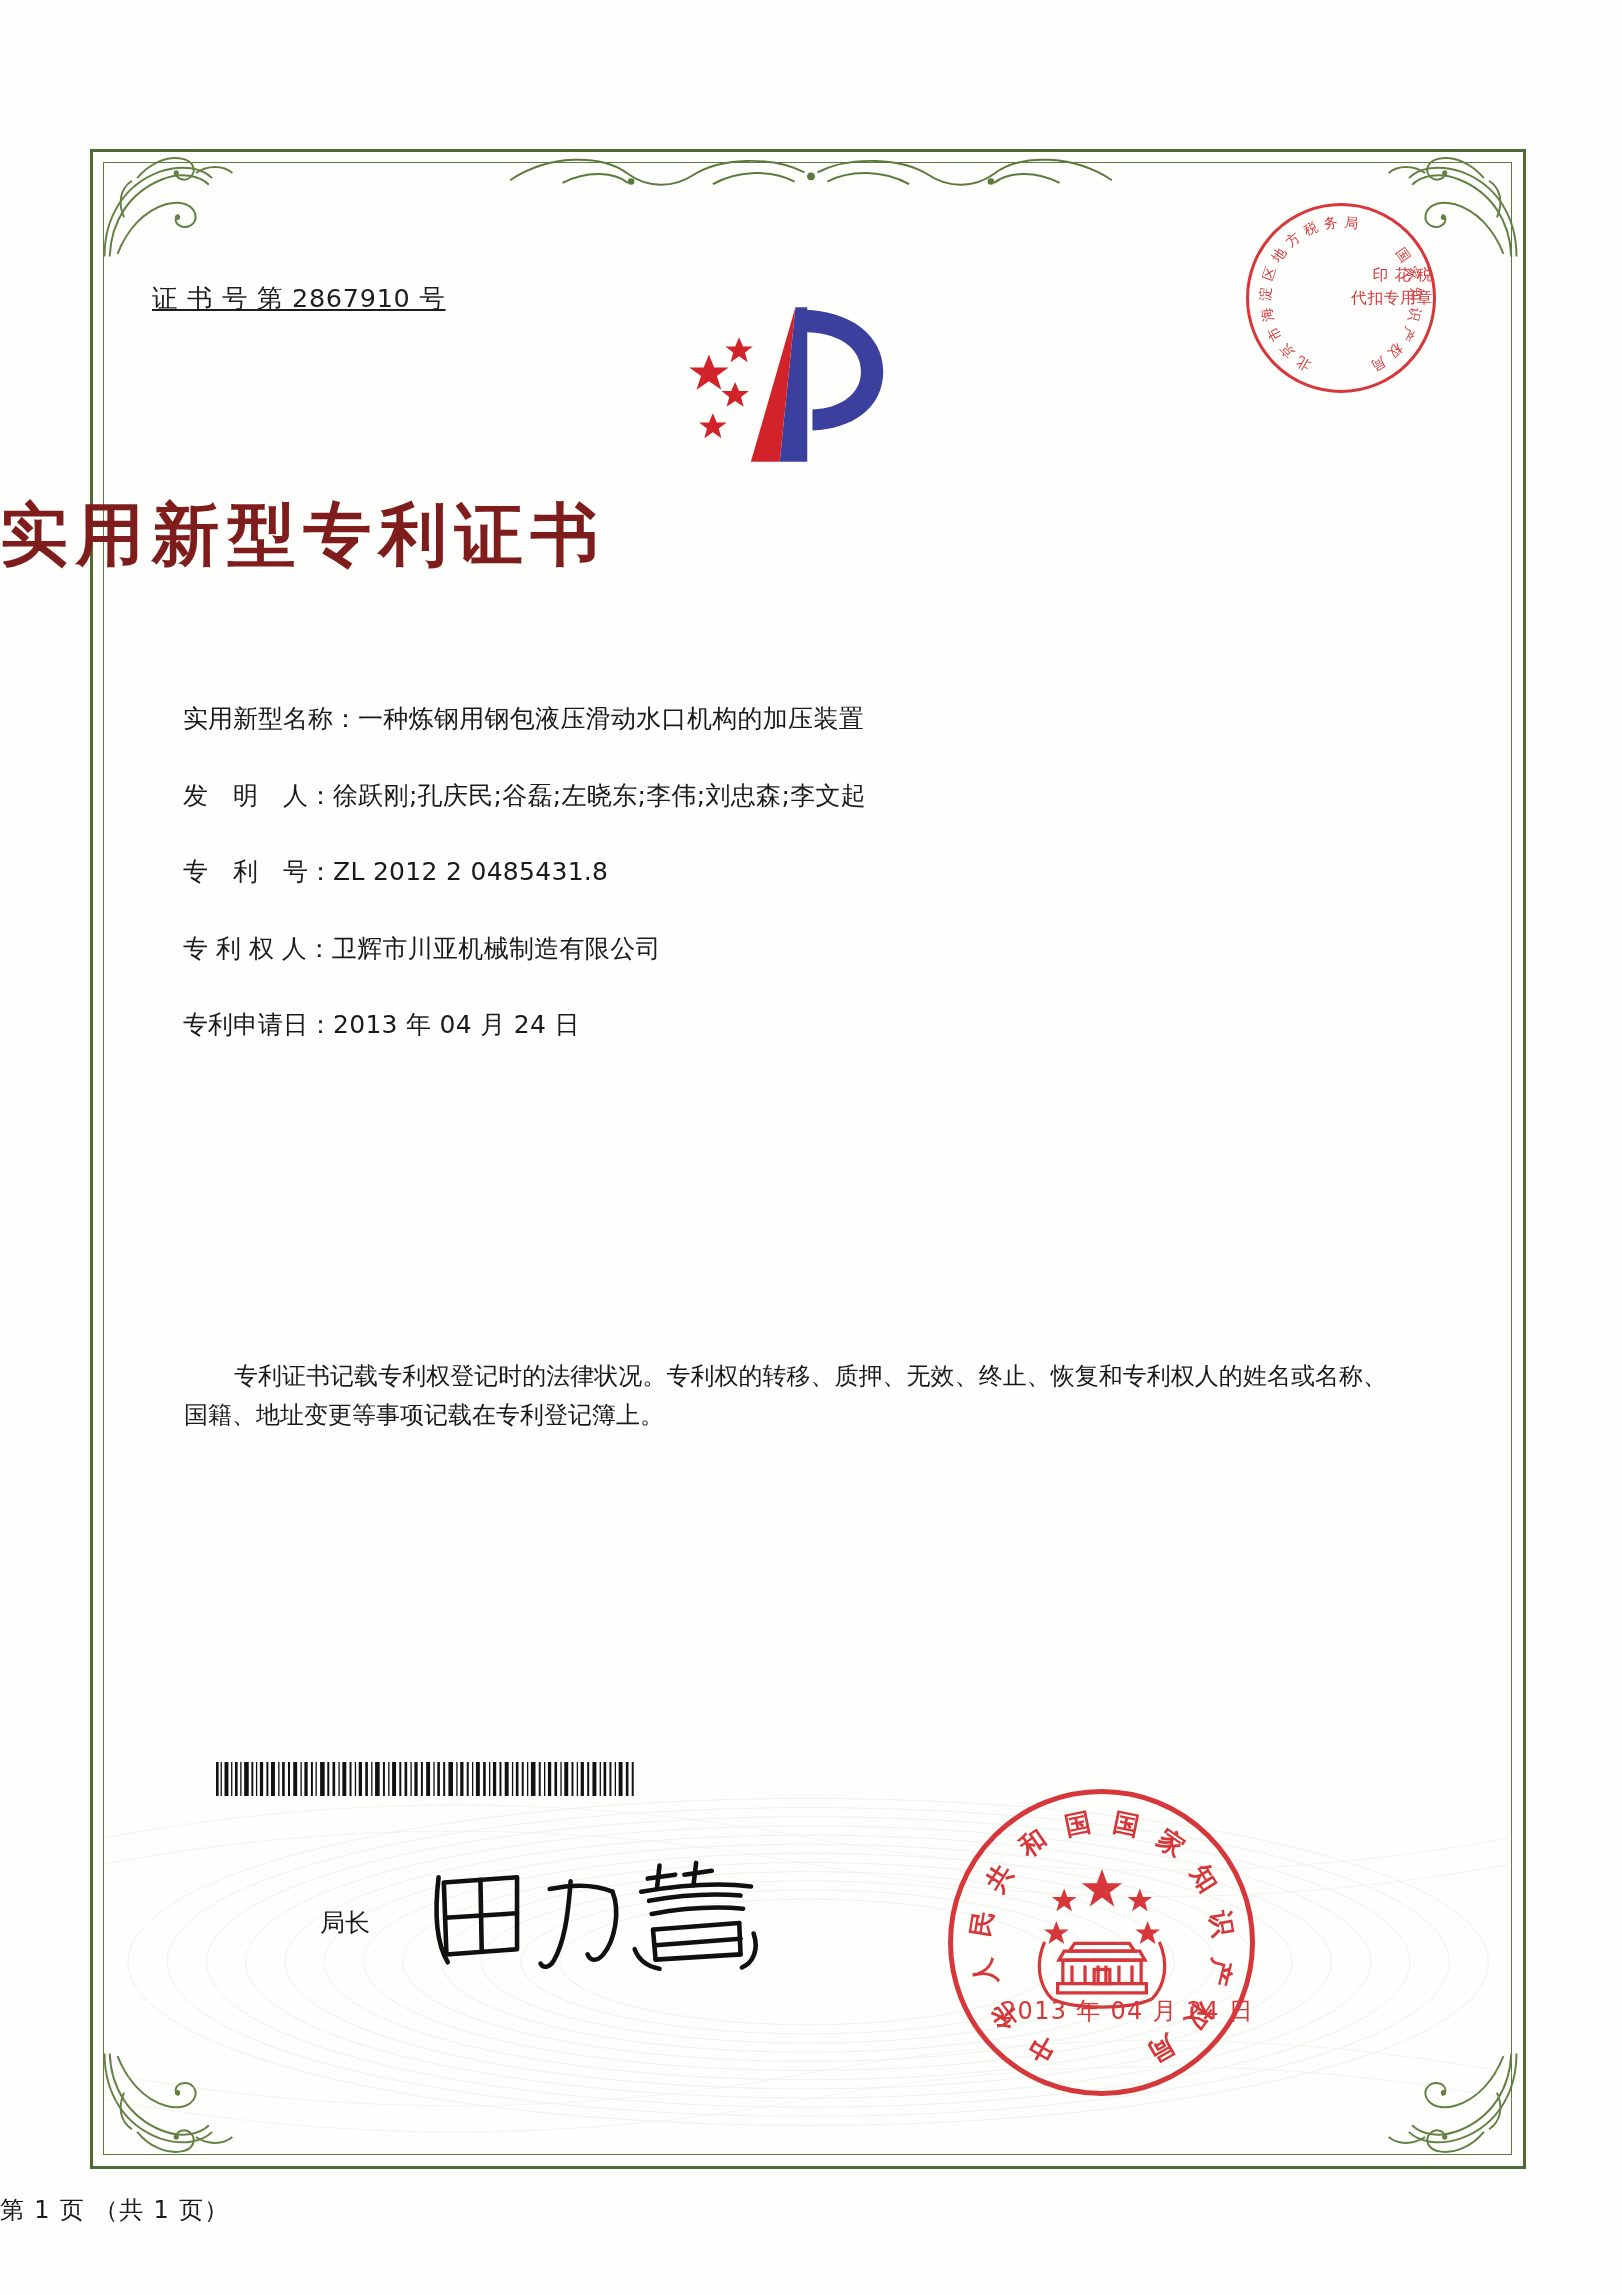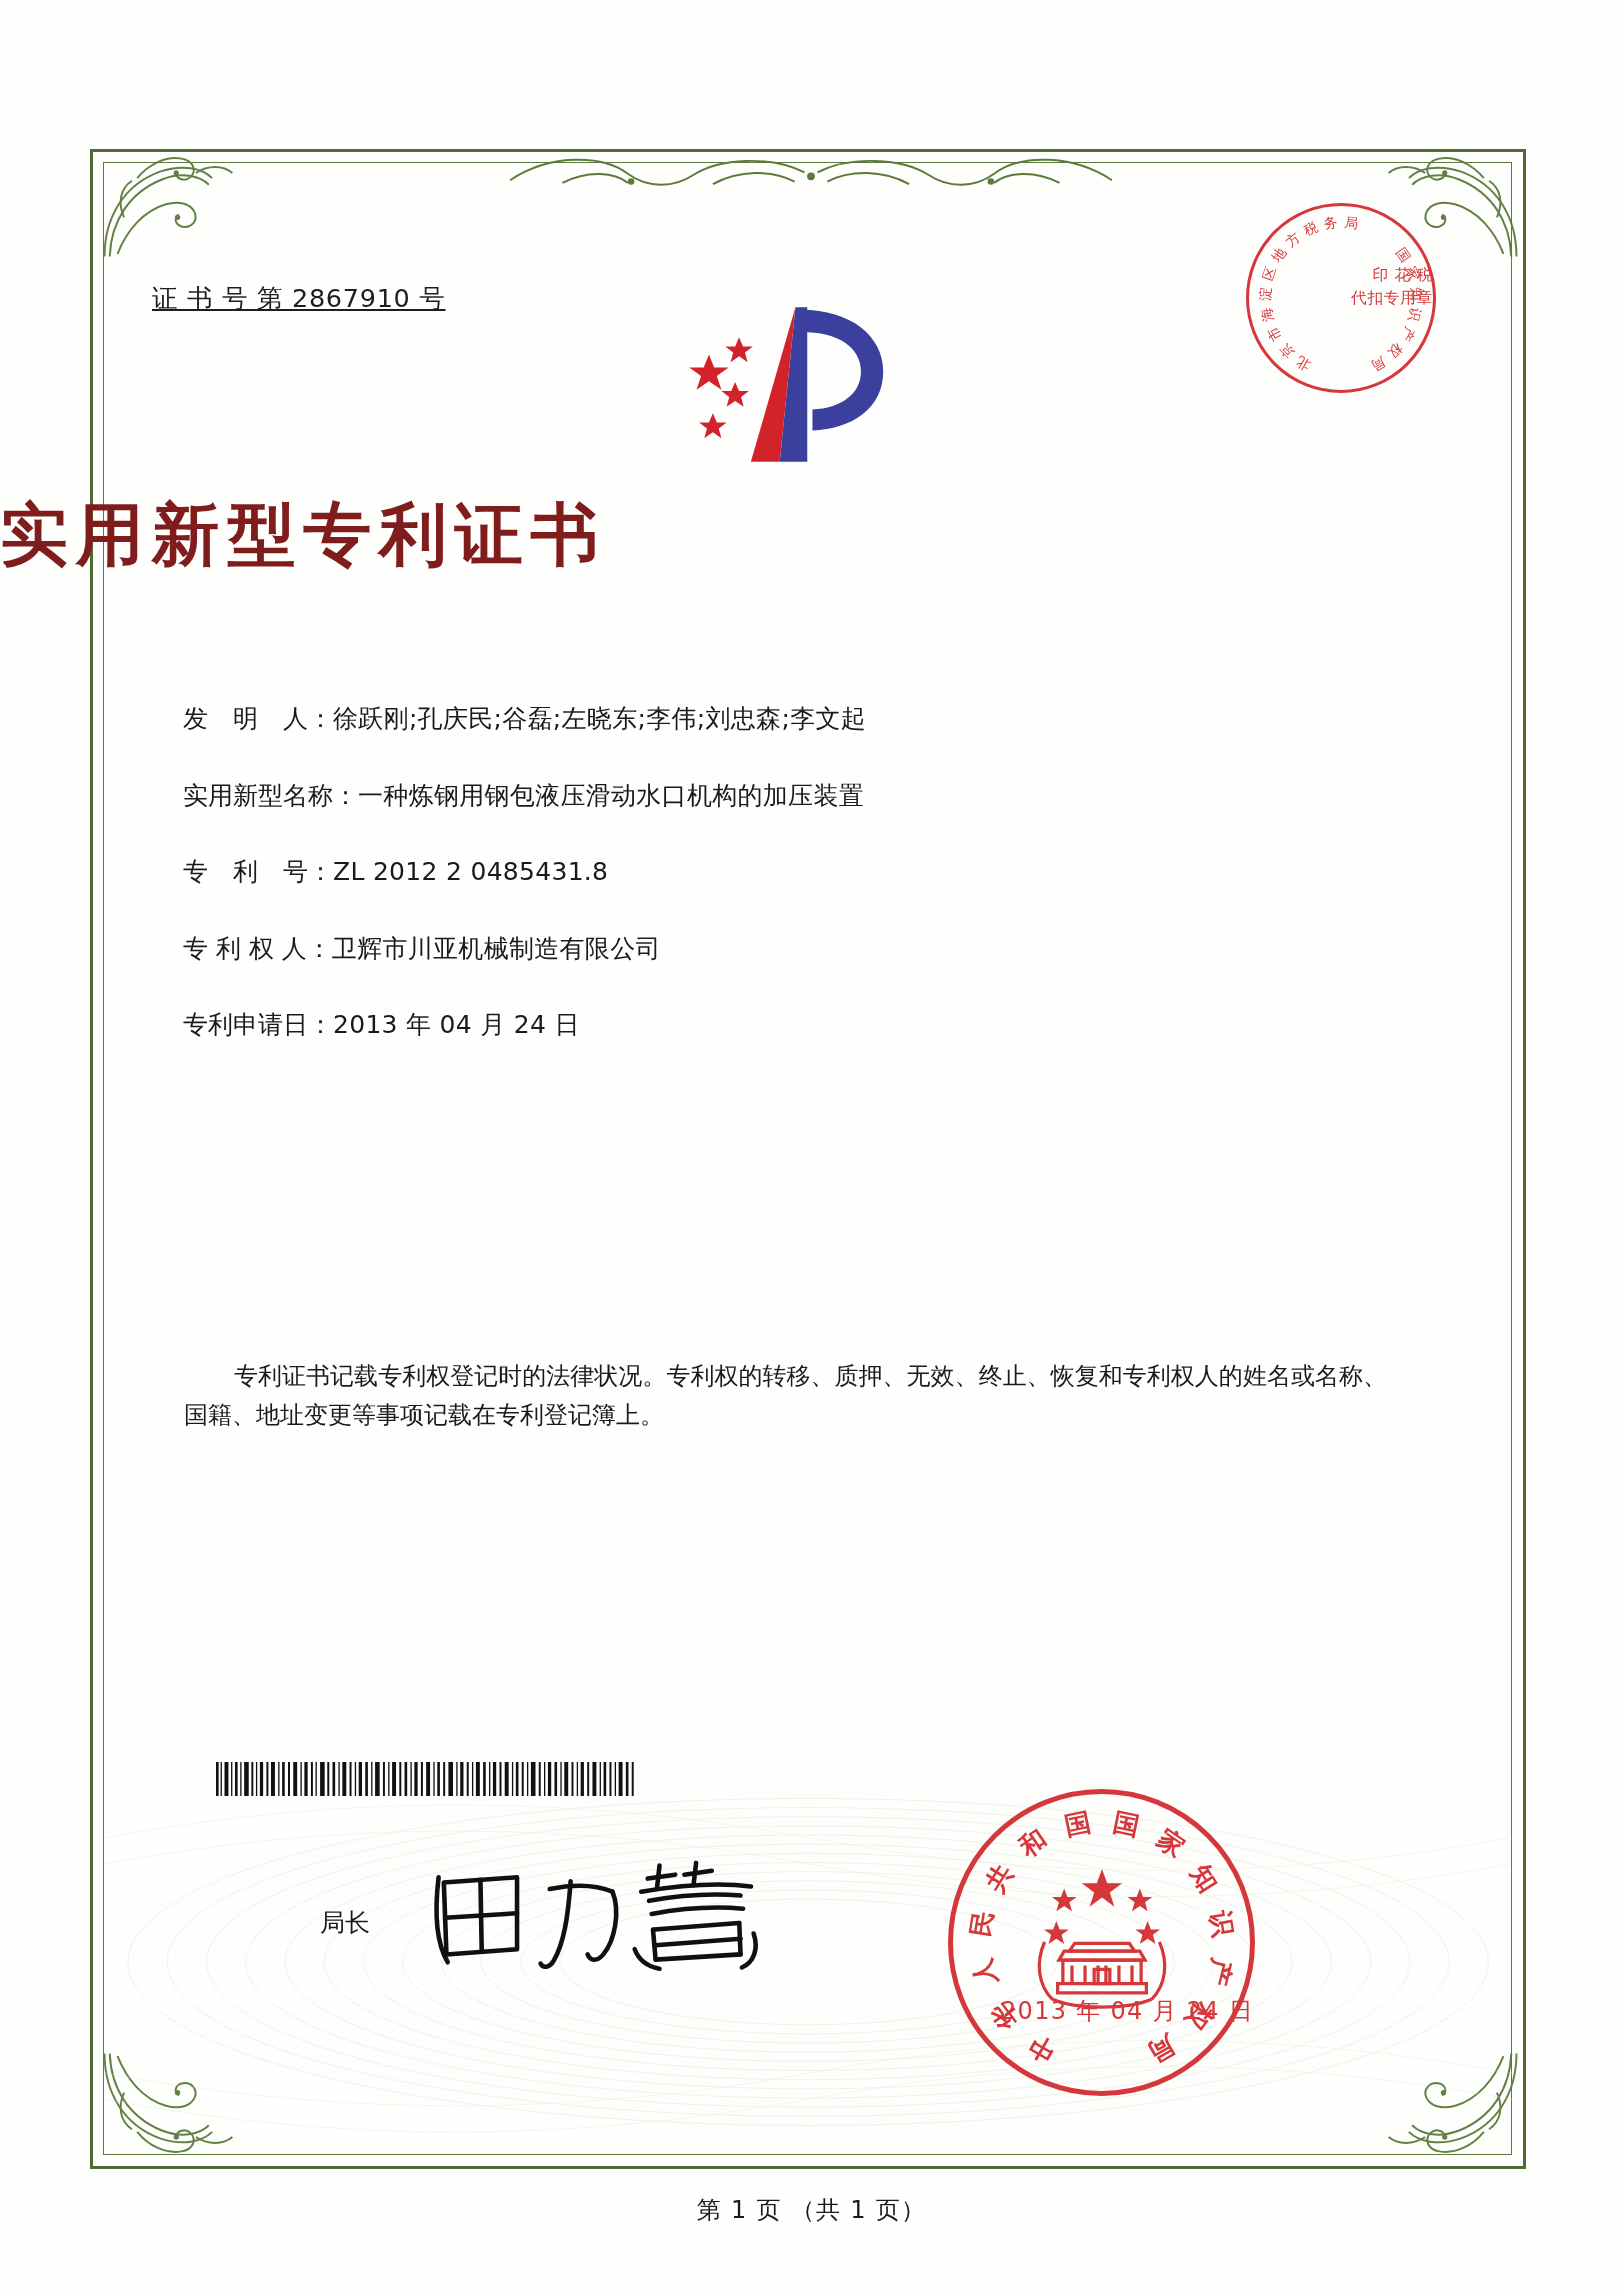--- a/index.html
+++ b/index.html
@@ -233,21 +233,20 @@
     color: #d6373a;
     letter-spacing: 1.3px;
     white-space: nowrap;
   }
 
   
   .page-footer {
     position: absolute;
     left: 0; top: 2194px;
     width: 1623px;
-    text-align: center;
     font-size: 24px;
     color: #1a1a1a;
     letter-spacing: 1.3px;
   }
 </style>
 </head>
 <body>
 
 <div class="page">
 
@@ -387,26 +386,26 @@
     <div class="mid">
       <div>印 花 税</div>
       <div>代扣专用章</div>
     </div>
   </div>
 
   <div class="title">实用新型专利证书</div>
 
   <div class="fields">
     <div class="field">
+      <span class="flabel">实用新型名称：</span>
+      <span class="fvalue">一种炼钢用钢包液压滑动水口机构的加压装置</span>
+    </div>
+    <div class="field">
       <span class="flabel">发　明　人：</span>
       <span class="fvalue">徐跃刚;孔庆民;谷磊;左晓东;李伟;刘忠森;李文起</span>
-    </div>
-    <div class="field">
-      <span class="flabel">实用新型名称：</span>
-      <span class="fvalue">一种炼钢用钢包液压滑动水口机构的加压装置</span>
     </div>
     <div class="field">
       <span class="flabel">专　利　号：</span>
       <span class="fvalue">ZL 2012 2 0485431.8</span>
     </div>
     <div class="field">
       <span class="flabel">专 利 权 人：</span>
       <span class="fvalue">卫辉市川亚机械制造有限公司</span>
     </div>
     <div class="field">

